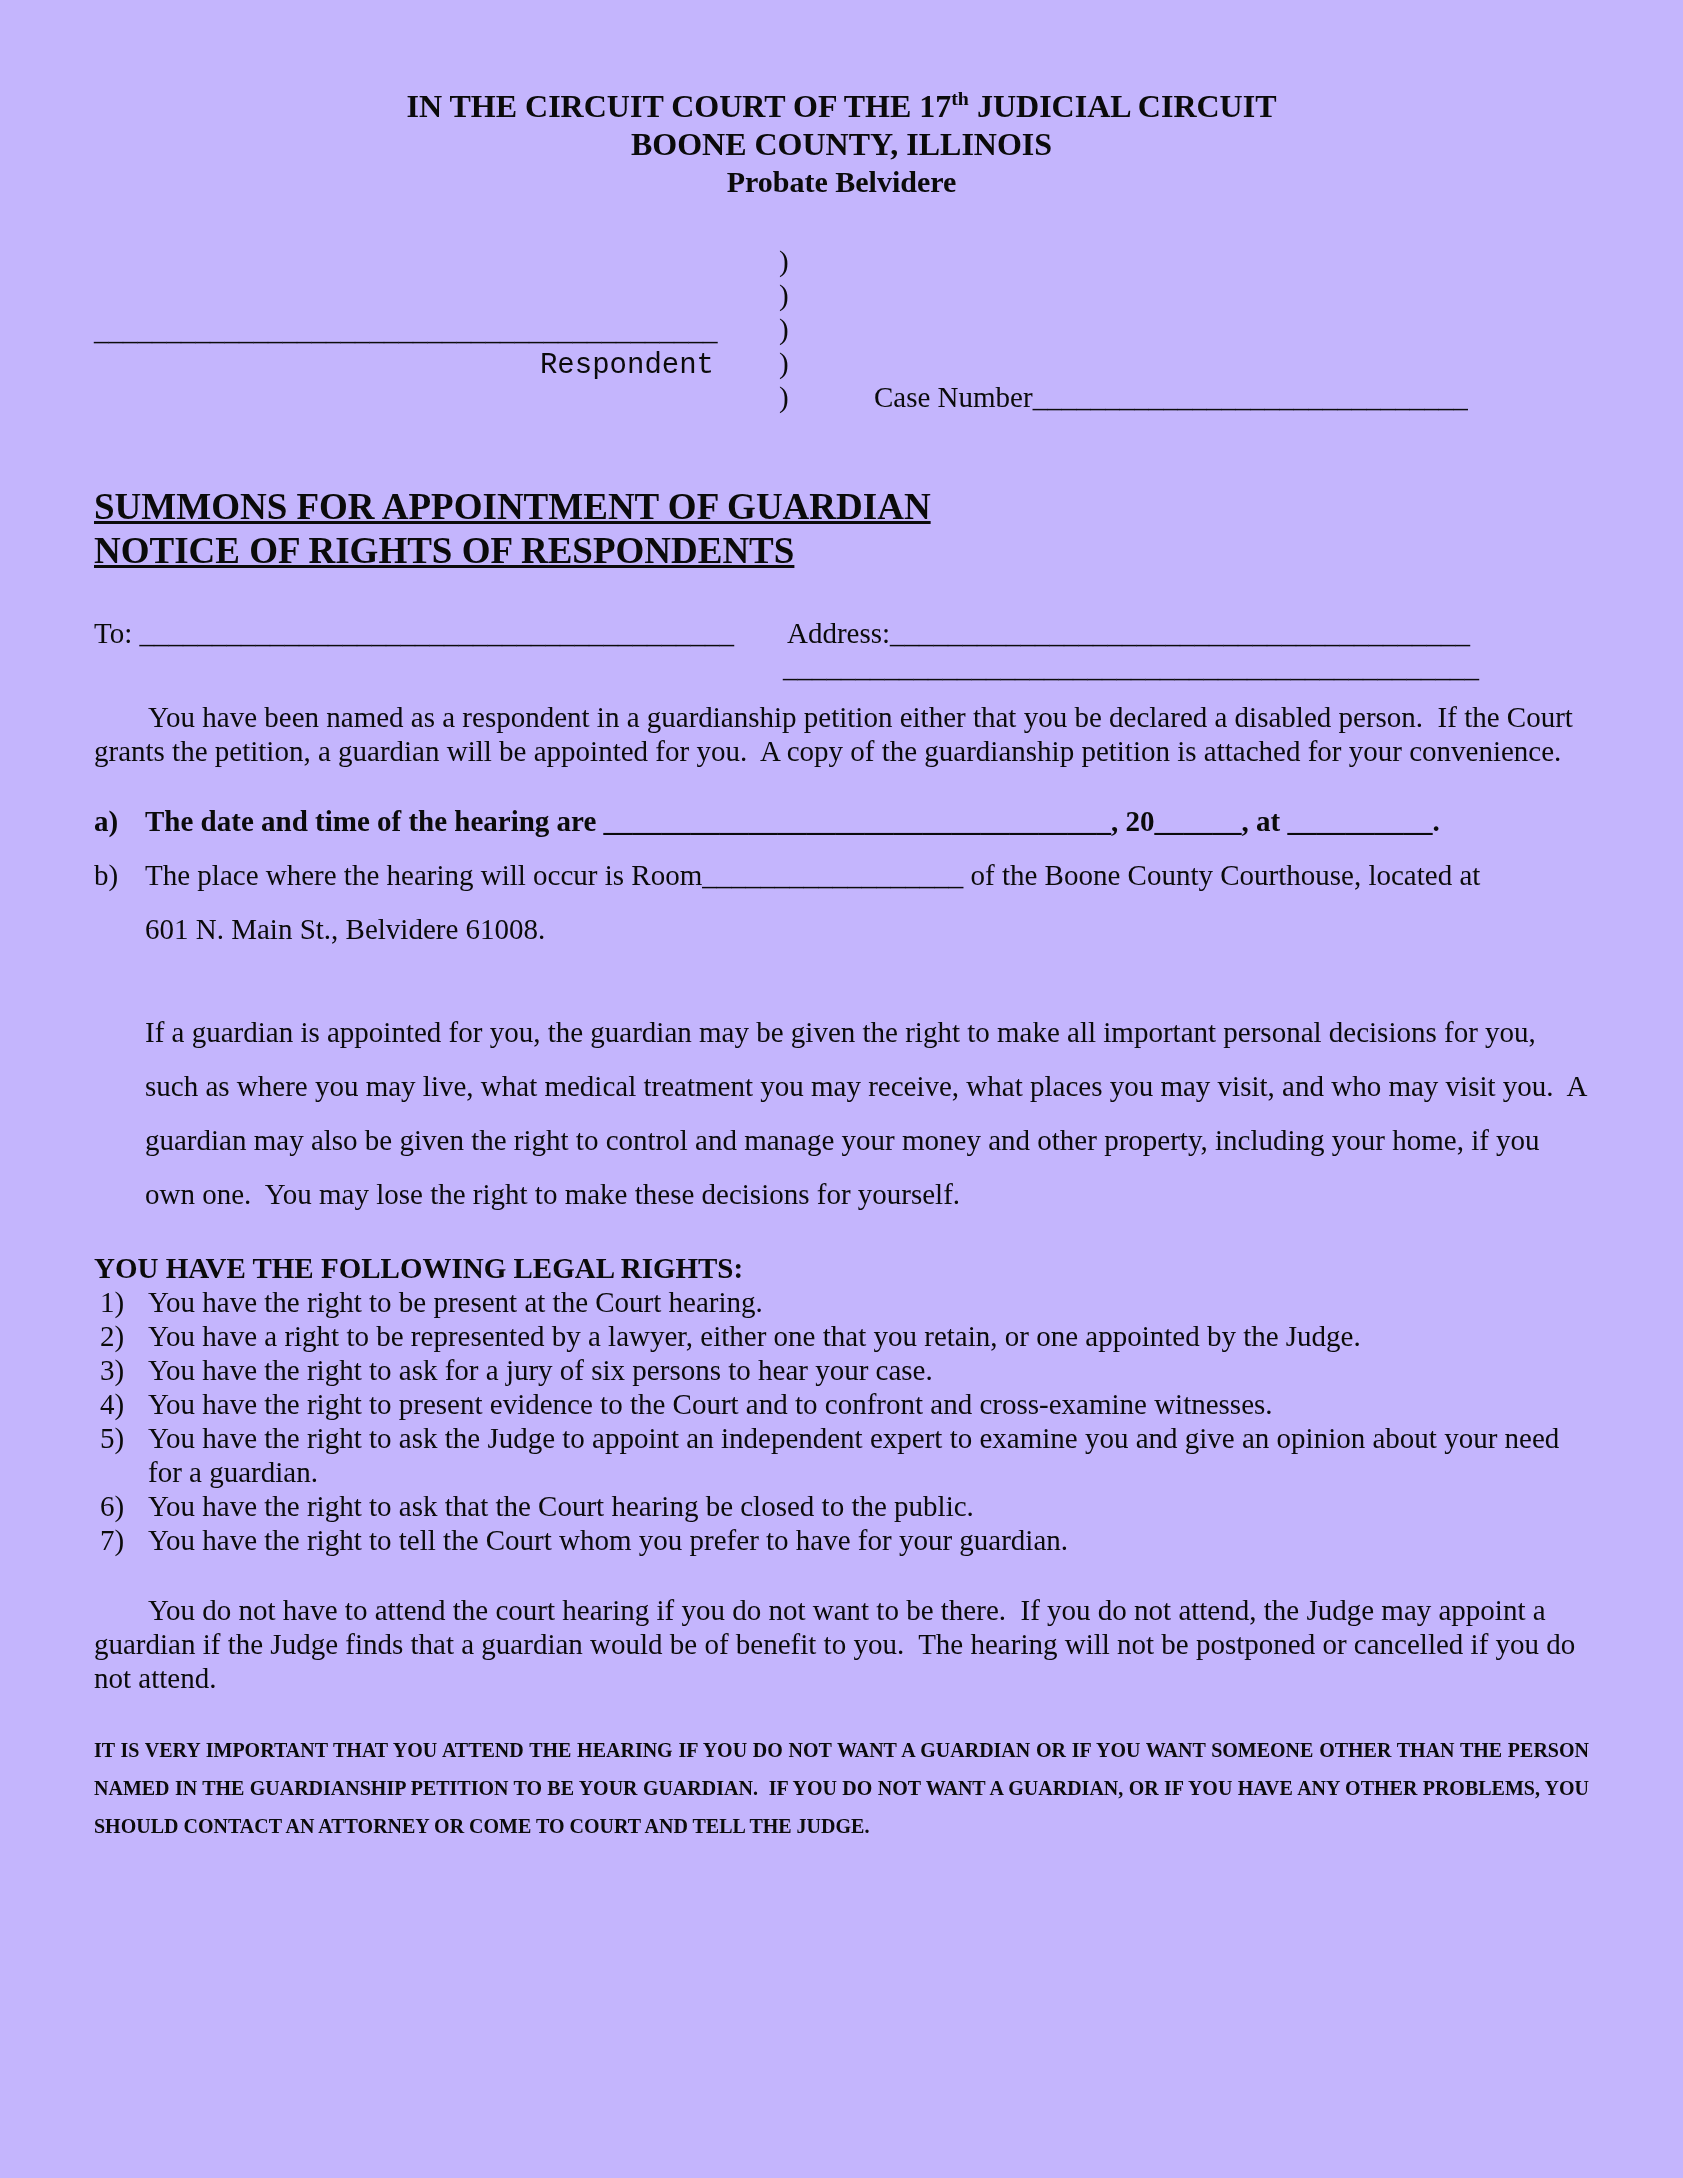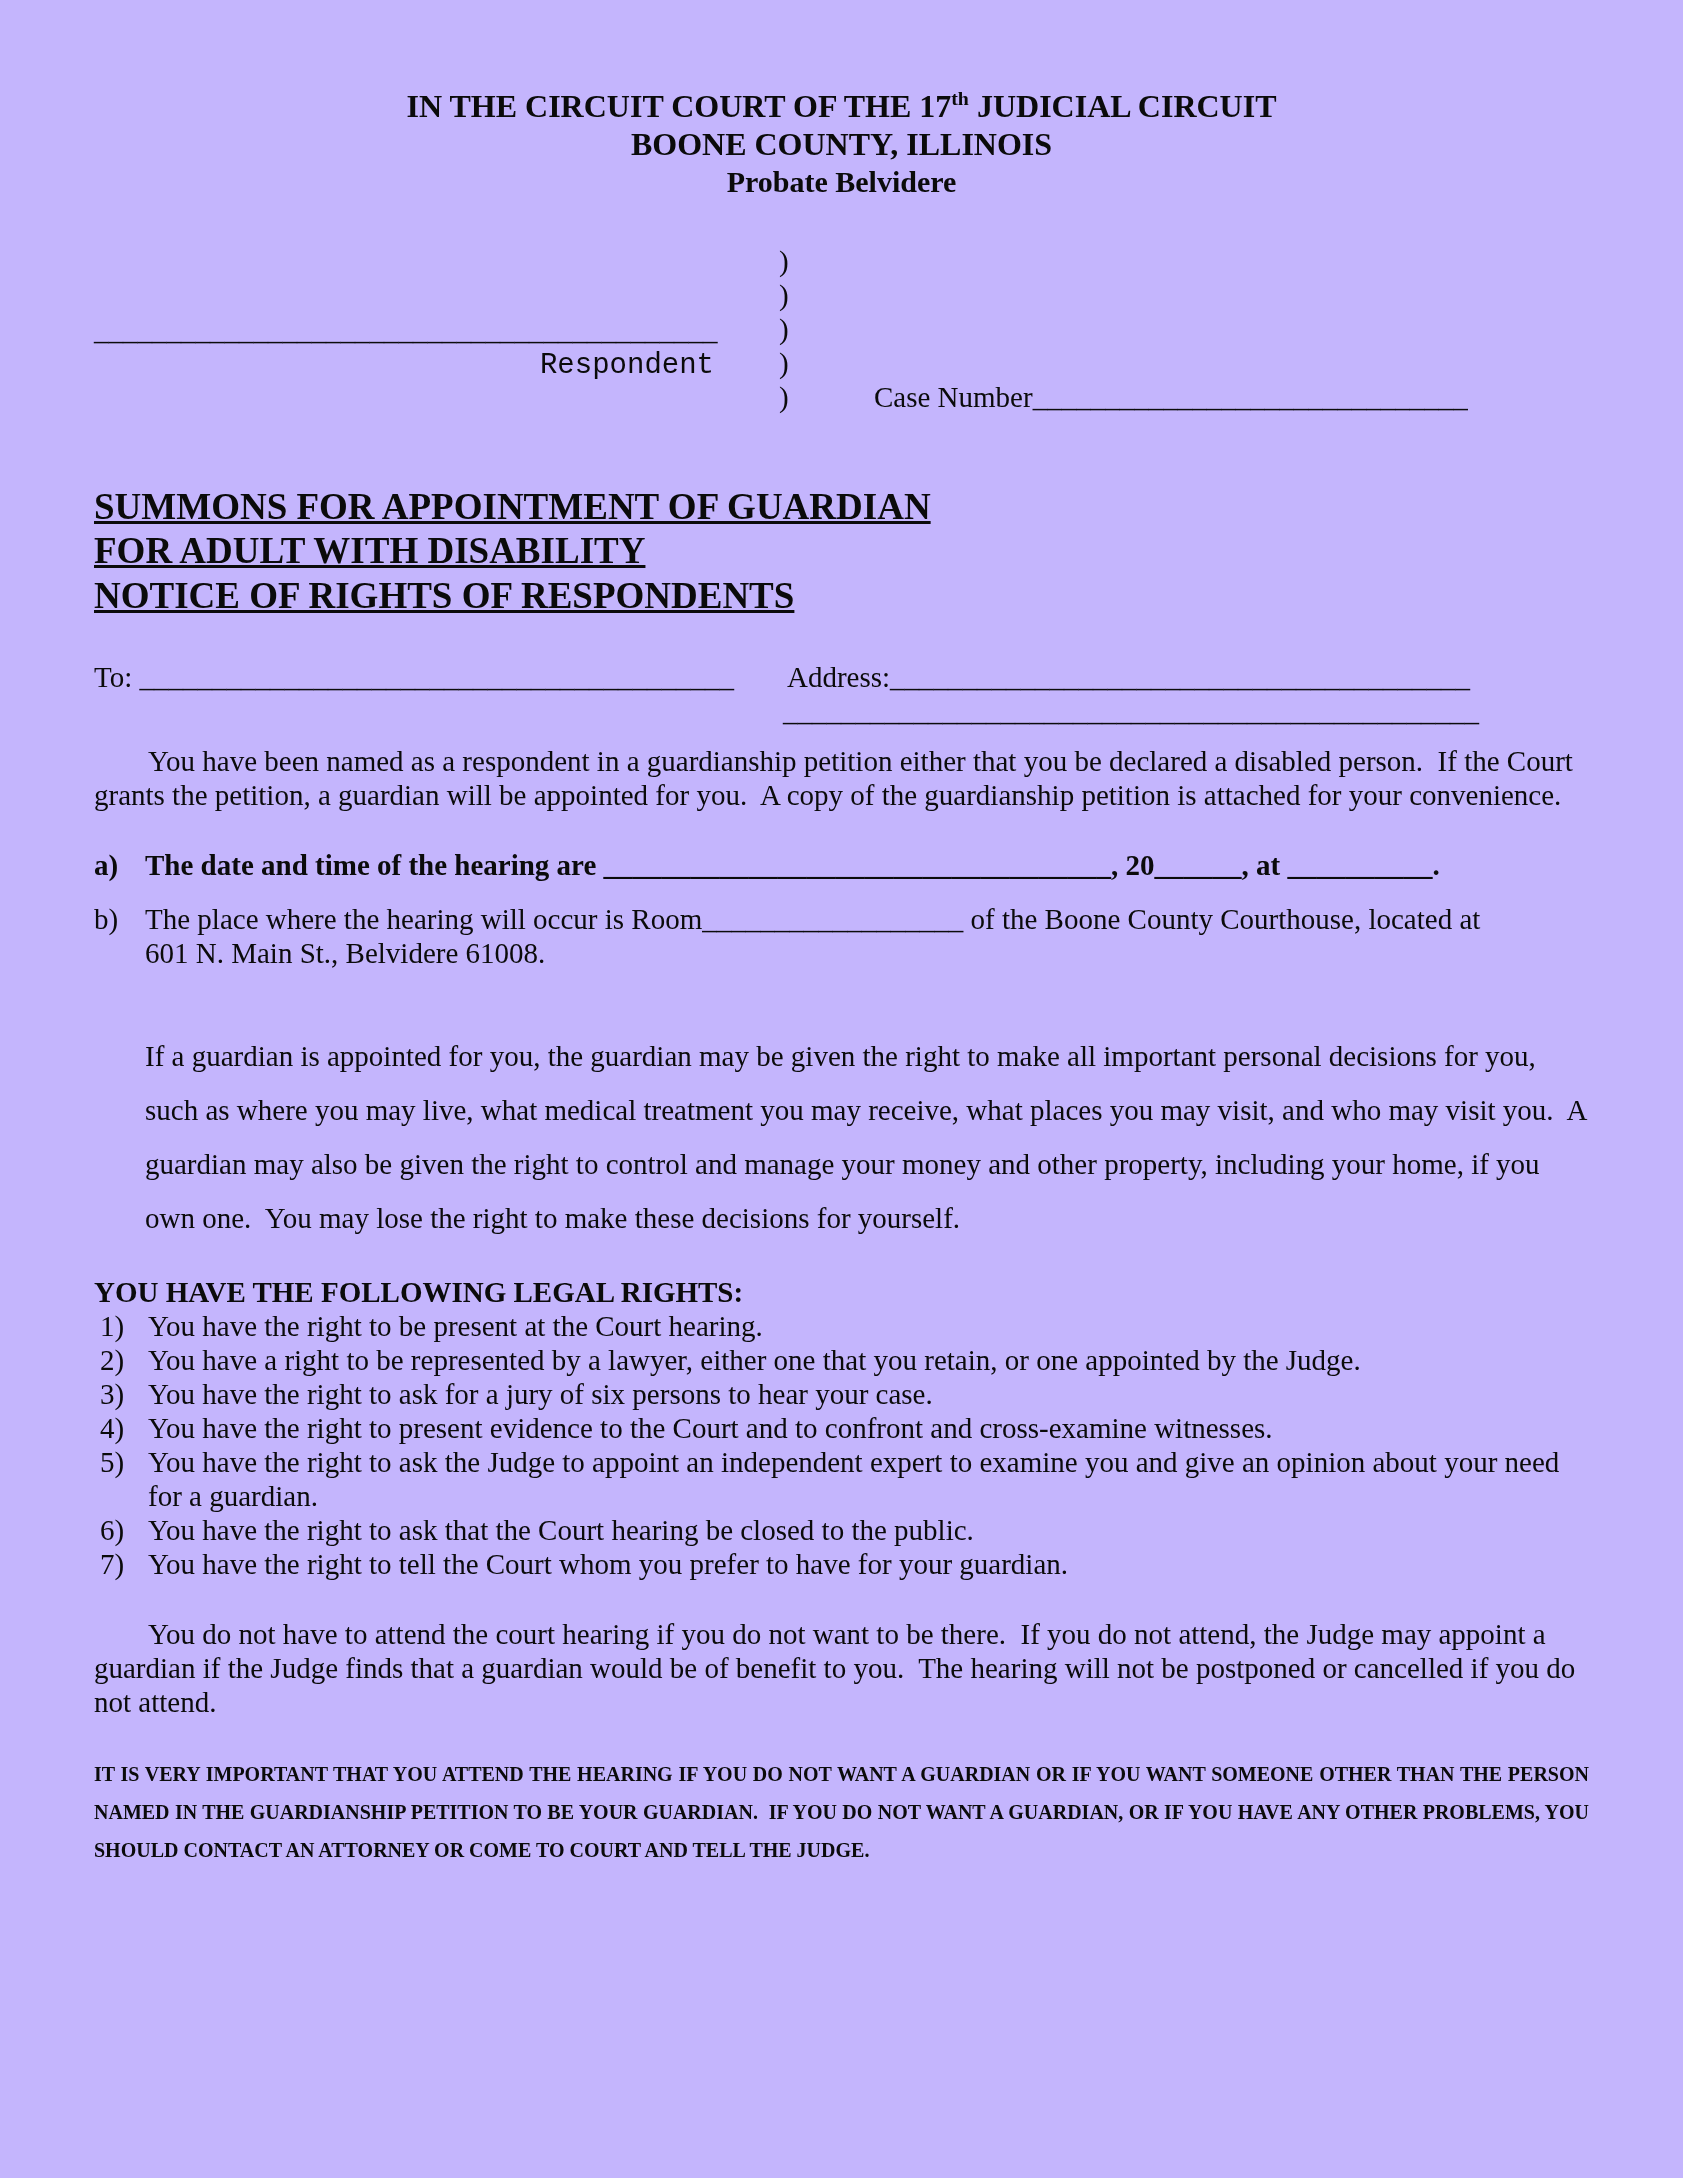--- a/index.html
+++ b/index.html
@@ -43,21 +43,21 @@
   .recipient-row .to-group { margin-right: 53px; }
   .address-line2 { margin-left: 689px; }
 
   
   .intro-par { margin-top: 16px; text-indent: 54px; line-height: 34px; }
 
   .hearing { margin-top: 36px; line-height: 34px; }
   .h-item { position: relative; padding-left: 51px; }
   .h-item .h-marker { position: absolute; left: 0; top: 0; }
   .h-item-a { font-weight: bold; margin-bottom: 20px; }
-  .h-address { }
+  .h-address { margin-top: 20px; }
 
   .guardian-par { margin-top: 59px; margin-left: 51px; line-height: 54px; }
 
   .rights-heading { margin-top: 30px; font-weight: bold; line-height: 34px; }
   .rights-list { line-height: 34px; }
   .r-item { position: relative; padding-left: 54px; }
   .r-item .r-num { position: absolute; left: 6px; top: 0; }
 
   .attendance-par { margin-top: 36px; text-indent: 54px; line-height: 34px; }
 
@@ -86,21 +86,20 @@
       <span class="paren">)</span>
       <span class="paren">)</span>
     </div>
     <div class="caption-right">
       <div class="case-number-line"><span>Case Number</span><span>______________________________</span></div>
     </div>
   </section>
 
   <section class="doc-title">
     <div>SUMMONS FOR APPOINTMENT OF GUARDIAN</div>
-    <div>FOR ADULT WITH DISABILITY</div>
     <div>NOTICE OF RIGHTS OF RESPONDENTS</div>
   </section>
 
   <section>
     <div class="recipient-row">
       <span class="to-group"><span>To:</span><span> _________________________________________</span></span>
       <span><span>Address:</span><span>________________________________________</span></span>
     </div>
     <div class="address-line2">________________________________________________</div>
   </section>

